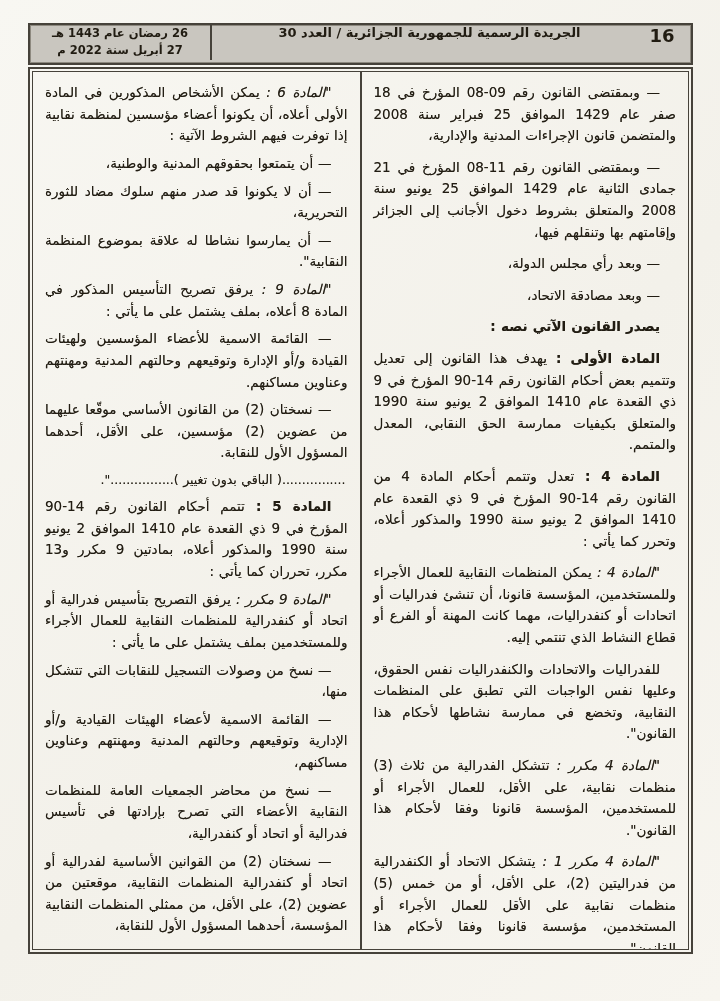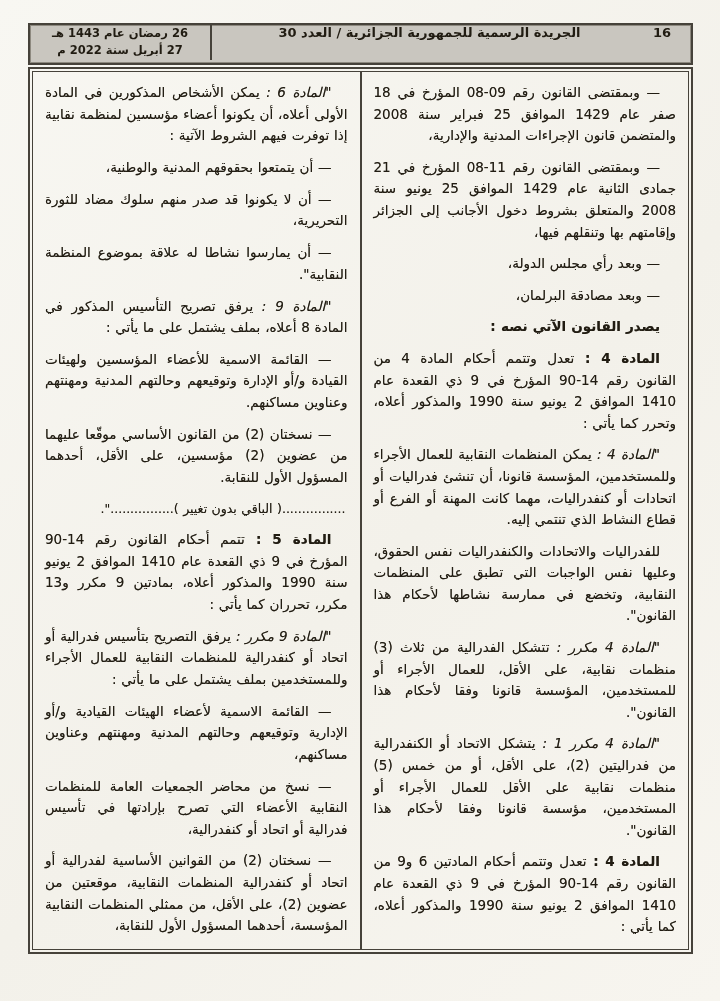--- a/index.html
+++ b/index.html
@@ -16,21 +16,21 @@
     box-sizing:border-box;display:flex;direction:ltr;align-items:flex-start;
   }
   .dates-cell{
     width:180px;border-right:2px solid #46423a;direction:rtl;
     display:flex;flex-direction:column;justify-content:center;
     text-align:center;font-weight:bold;font-size:11.5px;line-height:1.5;
   }
   .title-cell{flex:1;direction:rtl;display:flex;align-items:center;justify-content:center;
     font-weight:bold;font-size:13px;margin-left:14px;}
   .page-num{width:58px;display:flex;align-items:center;justify-content:center;
-    font-weight:bold;font-size:13px;}
+    font-weight:bold;font-size:18px;}
   
   .frame{
     position:absolute;left:28px;right:27px;top:67px;bottom:47px;
     border:2px solid #46423a;padding:2px;box-sizing:border-box;background:transparent;
   }
   .frame-inner{border:1px solid #46423a;height:100%;box-sizing:border-box;display:flex;direction:rtl;}
   .col{
     flex:1 1 0;min-width:0;box-sizing:border-box;overflow:hidden;
     display:flex;flex-direction:column;justify-content:space-between;
     padding:10px 12px 12px 12px;
@@ -59,40 +59,42 @@
     <div class="title-cell">الجريدة الرسمية للجمهورية الجزائرية / العدد 30</div>
     <div class="page-num">16</div>
   </div>
 
   <div class="frame">
     <div class="frame-inner">
       <div class="col col-first" id="col-right">
           <p class="para">— وبمقتضى القانون رقم 09-08 المؤرخ في 18 صفر عام 1429 الموافق 25 فبراير سنة 2008 والمتضمن قانون الإجراءات المدنية والإدارية،</p>
           <p class="para">— وبمقتضى القانون رقم 11-08 المؤرخ في 21 جمادى الثانية عام 1429 الموافق 25 يونيو سنة 2008 والمتعلق بشروط دخول الأجانب إلى الجزائر وإقامتهم بها وتنقلهم فيها،</p>
           <p class="para">— وبعد رأي مجلس الدولة،</p>
-          <p class="para">— وبعد مصادقة البرلمان،</p>
+          <p class="para">— وبعد مصادقة الاتحاد،</p>
           <p class="para"><span class="lead bold">يصدر القانون الآتي نصه :</span></p>
+          <p class="para"><span class="lead bold">المادة الأولى : </span>يهدف هذا القانون إلى تعديل وتتميم بعض أحكام القانون رقم 14-90 المؤرخ في 9 ذي القعدة عام 1410 الموافق 2 يونيو سنة 1990 والمتعلق بكيفيات ممارسة الحق النقابي، المعدل والمتمم.</p>
           <p class="para"><span class="lead bold">المادة 4 : </span>تعدل وتتمم أحكام المادة 4 من القانون رقم 14-90 المؤرخ في 9 ذي القعدة عام 1410 الموافق 2 يونيو سنة 1990 والمذكور أعلاه، وتحرر كما يأتي :</p>
           <p class="para"><span class="lead italic">"المادة 4 : </span>يمكن المنظمات النقابية للعمال الأجراء وللمستخدمين، المؤسسة قانونا، أن تنشئ فدراليات أو اتحادات أو كنفدراليات، مهما كانت المهنة أو الفرع أو قطاع النشاط الذي تنتمي إليه.</p>
           <p class="para">للفدراليات والاتحادات والكنفدراليات نفس الحقوق، وعليها نفس الواجبات التي تطبق على المنظمات النقابية، وتخضع في ممارسة نشاطها لأحكام هذا القانون".</p>
           <p class="para"><span class="lead italic">"المادة 4 مكرر : </span>تتشكل الفدرالية من ثلاث (3) منظمات نقابية، على الأقل، للعمال الأجراء أو للمستخدمين، المؤسسة قانونا وفقا لأحكام هذا القانون".</p>
           <p class="para"><span class="lead italic">"المادة 4 مكرر 1 : </span>يتشكل الاتحاد أو الكنفدرالية من فدراليتين (2)، على الأقل، أو من خمس (5) منظمات نقابية على الأقل للعمال الأجراء أو المستخدمين، مؤسسة قانونا وفقا لأحكام هذا القانون".</p>
           <p class="para"><span class="lead bold">المادة 4 : </span>تعدل وتتمم أحكام المادتين 6 و9 من القانون رقم 14-90 المؤرخ في 9 ذي القعدة عام 1410 الموافق 2 يونيو سنة 1990 والمذكور أعلاه، كما يأتي :</p>
         </div>
       <div class="col" id="col-left">
           <p class="para"><span class="lead italic">"المادة 6 : </span>يمكن الأشخاص المذكورين في المادة الأولى أعلاه، أن يكونوا أعضاء مؤسسين لمنظمة نقابية إذا توفرت فيهم الشروط الآتية :</p>
           <p class="para">— أن يتمتعوا بحقوقهم المدنية والوطنية،</p>
           <p class="para">— أن لا يكونوا قد صدر منهم سلوك مضاد للثورة التحريرية،</p>
           <p class="para">— أن يمارسوا نشاطا له علاقة بموضوع المنظمة النقابية".</p>
           <p class="para"><span class="lead italic">"المادة 9 : </span>يرفق تصريح التأسيس المذكور في المادة 8 أعلاه، بملف يشتمل على ما يأتي :</p>
           <p class="para">— القائمة الاسمية للأعضاء المؤسسين ولهيئات القيادة و/أو الإدارة وتوقيعهم وحالتهم المدنية ومهنتهم وعناوين مساكنهم.</p>
           <p class="para">— نسختان (2) من القانون الأساسي موقّعا عليهما من عضوين (2) مؤسسين، على الأقل، أحدهما المسؤول الأول للنقابة.</p>
           <p class="para dots">................( الباقي بدون تغيير )................".</p>
           <p class="para"><span class="lead bold">المادة 5 : </span>تتمم أحكام القانون رقم 14-90 المؤرخ في 9 ذي القعدة عام 1410 الموافق 2 يونيو سنة 1990 والمذكور أعلاه، بمادتين 9 مكرر و13 مكرر، تحرران كما يأتي :</p>
           <p class="para"><span class="lead italic">"المادة 9 مكرر : </span>يرفق التصريح بتأسيس فدرالية أو اتحاد أو كنفدرالية للمنظمات النقابية للعمال الأجراء وللمستخدمين بملف يشتمل على ما يأتي :</p>
+          <p class="para">— نسخ من وصولات التسجيل للنقابات التي تتشكل منها،</p>
           <p class="para">— القائمة الاسمية لأعضاء الهيئات القيادية و/أو الإدارية وتوقيعهم وحالتهم المدنية ومهنتهم وعناوين مساكنهم،</p>
           <p class="para">— نسخ من محاضر الجمعيات العامة للمنظمات النقابية الأعضاء التي تصرح بإرادتها في تأسيس فدرالية أو اتحاد أو كنفدرالية،</p>
           <p class="para">— نسختان (2) من القوانين الأساسية لفدرالية أو اتحاد أو كنفدرالية المنظمات النقابية، موقعتين من عضوين (2)، على الأقل، من ممثلي المنظمات النقابية المؤسسة، أحدهما المسؤول الأول للنقابة،</p>
         </div>
     </div>
   </div>
 
 </div>
 
 </body></html>

